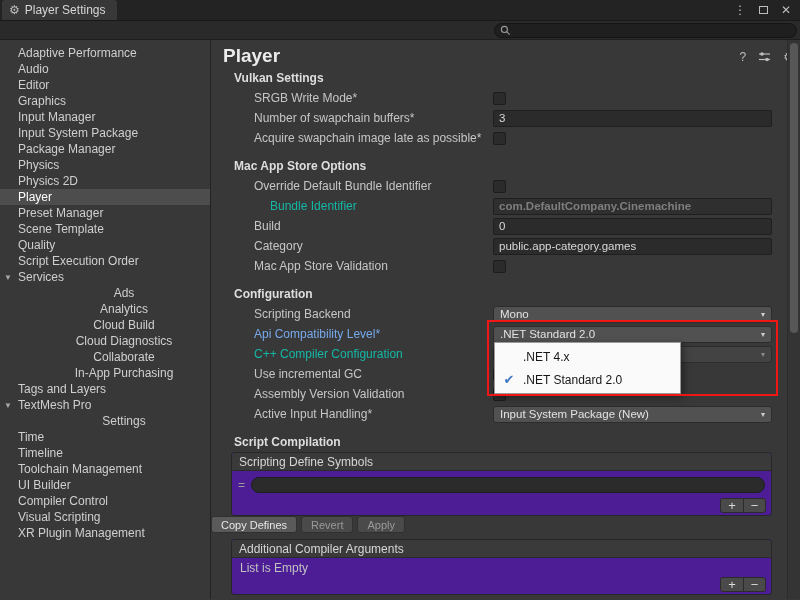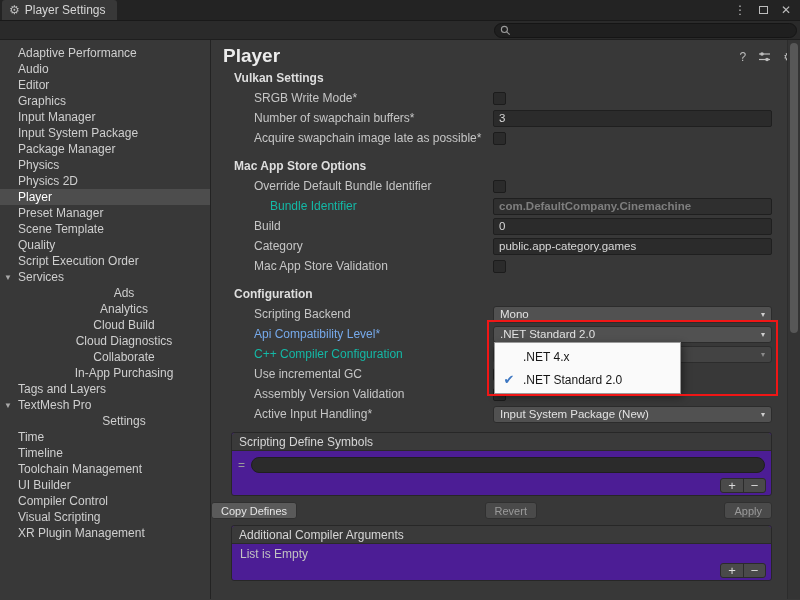--- a/index.html
+++ b/index.html
@@ -66,21 +66,21 @@
   .sym-row{display:flex;align-items:center;gap:6px;height:20px;}
   .handle{color:#9a9a9a;}
   .sym-input{flex:1;height:16px;background:#2b2b2b;border:1px solid #1f1f1f;border-radius:9px;color:#d8d8d8;
              padding:0 8px;outline:none;font:11.5px "Liberation Sans",sans-serif;min-width:0;}
   .ulist-footer{display:flex;justify-content:flex-end;align-items:center;padding:0 5px 3px;height:16px;}
   .mini-wrap{display:flex;background:#4a4a4a;border:1px solid #2b2b2b;border-radius:3px;overflow:hidden;}
   .mini-btn{width:22px;height:13px;display:flex;align-items:center;justify-content:center;color:#dcdcdc;
             font-size:13px;line-height:1;}
   .mini-btn + .mini-btn{border-left:1px solid #2b2b2b;}
   .empty-row{height:20px;display:flex;align-items:center;padding-left:8px;color:#c2c2c2;}
-  .btn-row{display:flex;justify-content:space-between;gap:4px;margin:6px 28px 6px 0;}
+  .btn-row{display:flex;justify-content:flex-start;gap:4px;margin:0 28px 6px 0;}
   .ubtn{height:17px;display:flex;align-items:center;padding:0 9px;background:#5a5a5a;border:1px solid #303030;
         border-radius:3px;color:#e6e6e6;font-size:11px;}
   .ubtn.dim{background:#4a4a4a;color:#9a9a9a;}
   
   .scrollbar{position:absolute;top:0;right:0;width:13px;bottom:0;background:#343434;border-left:1px solid #2c2c2c;}
   .thumb{position:absolute;left:2px;right:2px;top:3px;height:290px;background:#575757;border-radius:5px;}
 </style>
 </head>
 <body>
 
@@ -327,20 +327,21 @@
         <div class="ctrl">
           <div class="dd">
             <span>Input System Package (New)</span>
             <span class="caret">▾</span>
           </div>
         </div>
       </div>
 
       <div class="gap"></div>
 
+      <div class="sh">Script Compilation</div>
 
       <div class="ulist">
         <div class="ulist-header">Scripting Define Symbols</div>
         <div class="ulist-body">
           <div class="sym-row">
             <span class="handle">=</span>
             <input class="sym-input" value="" style="">
           </div>
         </div>
         <div class="ulist-footer">

